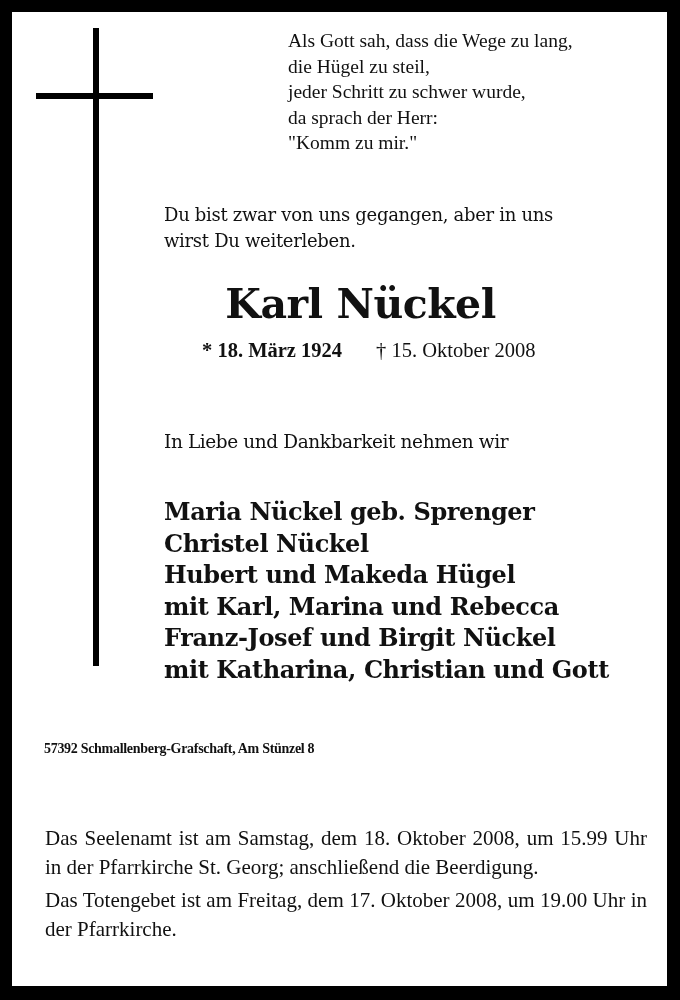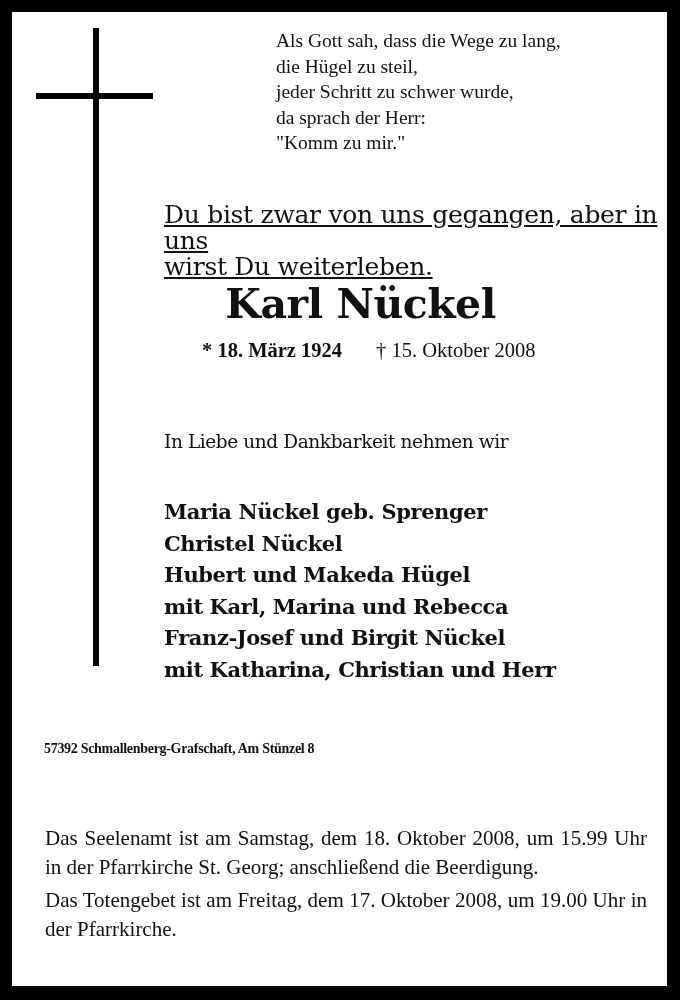--- a/index.html
+++ b/index.html
@@ -1,28 +1,28 @@
 <!DOCTYPE html>
 <html><head>
 <meta charset="utf-8">
 <style>
   html,body{margin:0;padding:0;}
   body{width:680px;height:1000px;background:#000;position:relative;overflow:hidden;font-family:"DejaVu Serif","Liberation Serif",serif;color:#111;}
   .card{position:absolute;left:12px;top:12px;width:655px;height:974px;background:#fff;}
   .cross-v{position:absolute;left:81px;top:16px;width:6px;height:638px;background:#000;}
   .cross-h{position:absolute;left:24px;top:81px;width:117px;height:6px;background:#000;}
-  .poem{position:absolute;left:264px;top:16px;font-family:"Liberation Serif",serif;font-size:19.5px;line-height:25.5px;}
+  .poem{position:absolute;left:276px;top:16px;font-family:"Liberation Serif",serif;font-size:19.5px;line-height:25.5px;}
   .poem div{white-space:nowrap;}
-  .quote{position:absolute;left:152px;top:190px;font-family:"DejaVu Serif",serif;font-size:25px;line-height:26px;letter-spacing:-0.3px;text-decoration:underline;}
+  .quote{position:absolute;left:152px;top:190px;font-family:"DejaVu Serif",serif;font-size:18px;line-height:26px;letter-spacing:-0.3px;}
   .name{position:absolute;left:0;width:655px;top:268px;text-align:center;font-family:"DejaVu Serif",serif;font-weight:bold;font-size:41px;letter-spacing:-0.5px;margin-left:21px;}
   .dates{position:absolute;left:190px;top:327px;font-family:"Liberation Serif",serif;font-size:20.5px;white-space:nowrap;}
   .dates .born{font-weight:bold;margin-top:20px;}
   .dates .died{margin-left:34px;}
   .intro{position:absolute;left:152px;top:417px;font-family:"DejaVu Serif",serif;font-size:18.5px;line-height:26px;letter-spacing:-0.4px;}
-  .family{position:absolute;left:152px;top:484px;font-family:"DejaVu Serif",serif;font-weight:bold;font-size:21px;line-height:31.5px;letter-spacing:-0.4px;white-space:nowrap;}
+  .family{position:absolute;left:152px;top:484px;font-family:"DejaVu Serif",serif;font-weight:bold;font-size:24px;line-height:31.5px;letter-spacing:-0.4px;white-space:nowrap;}
   .address{position:absolute;left:32px;top:729px;font-family:"Liberation Serif",serif;font-weight:bold;font-size:14px;white-space:nowrap;letter-spacing:-0.3px;}
   .service{position:absolute;left:33px;top:812px;width:602px;font-family:"Liberation Serif",serif;font-size:21px;line-height:29px;text-align:justify;}
   .service p{margin:0 0 4px 0;}
 </style>
 </head>
 <body>
 
 <div class="card">
   <div class="cross-v"></div>
   <div class="cross-h"></div>
@@ -49,21 +49,21 @@
   <div class="intro">
     <div>In Liebe und Dankbarkeit nehmen wir</div>
   </div>
 
   <div class="family">
     <div>Maria Nückel geb. Sprenger</div>
     <div>Christel Nückel</div>
     <div>Hubert und Makeda Hügel</div>
     <div>mit Karl, Marina und Rebecca</div>
     <div>Franz-Josef und Birgit Nückel</div>
-    <div>mit Katharina, Christian und Herr</div>
+    <div>mit Katharina, Christian und Gott</div>
   </div>
 
   <div class="address">57392 Schmallenberg-Grafschaft, Am Stünzel 8</div>
 
   <div class="service">
     <p>Das Seelenamt ist am Samstag, dem 18. Oktober 2008, um 15.99 Uhr in der Pfarrkirche St. Georg; anschließend die Beerdigung.</p>
     <p>Das Totengebet ist am Freitag, dem 17. Oktober 2008, um 19.00 Uhr in der Pfarrkirche.</p>
   </div>
 </div>
 

